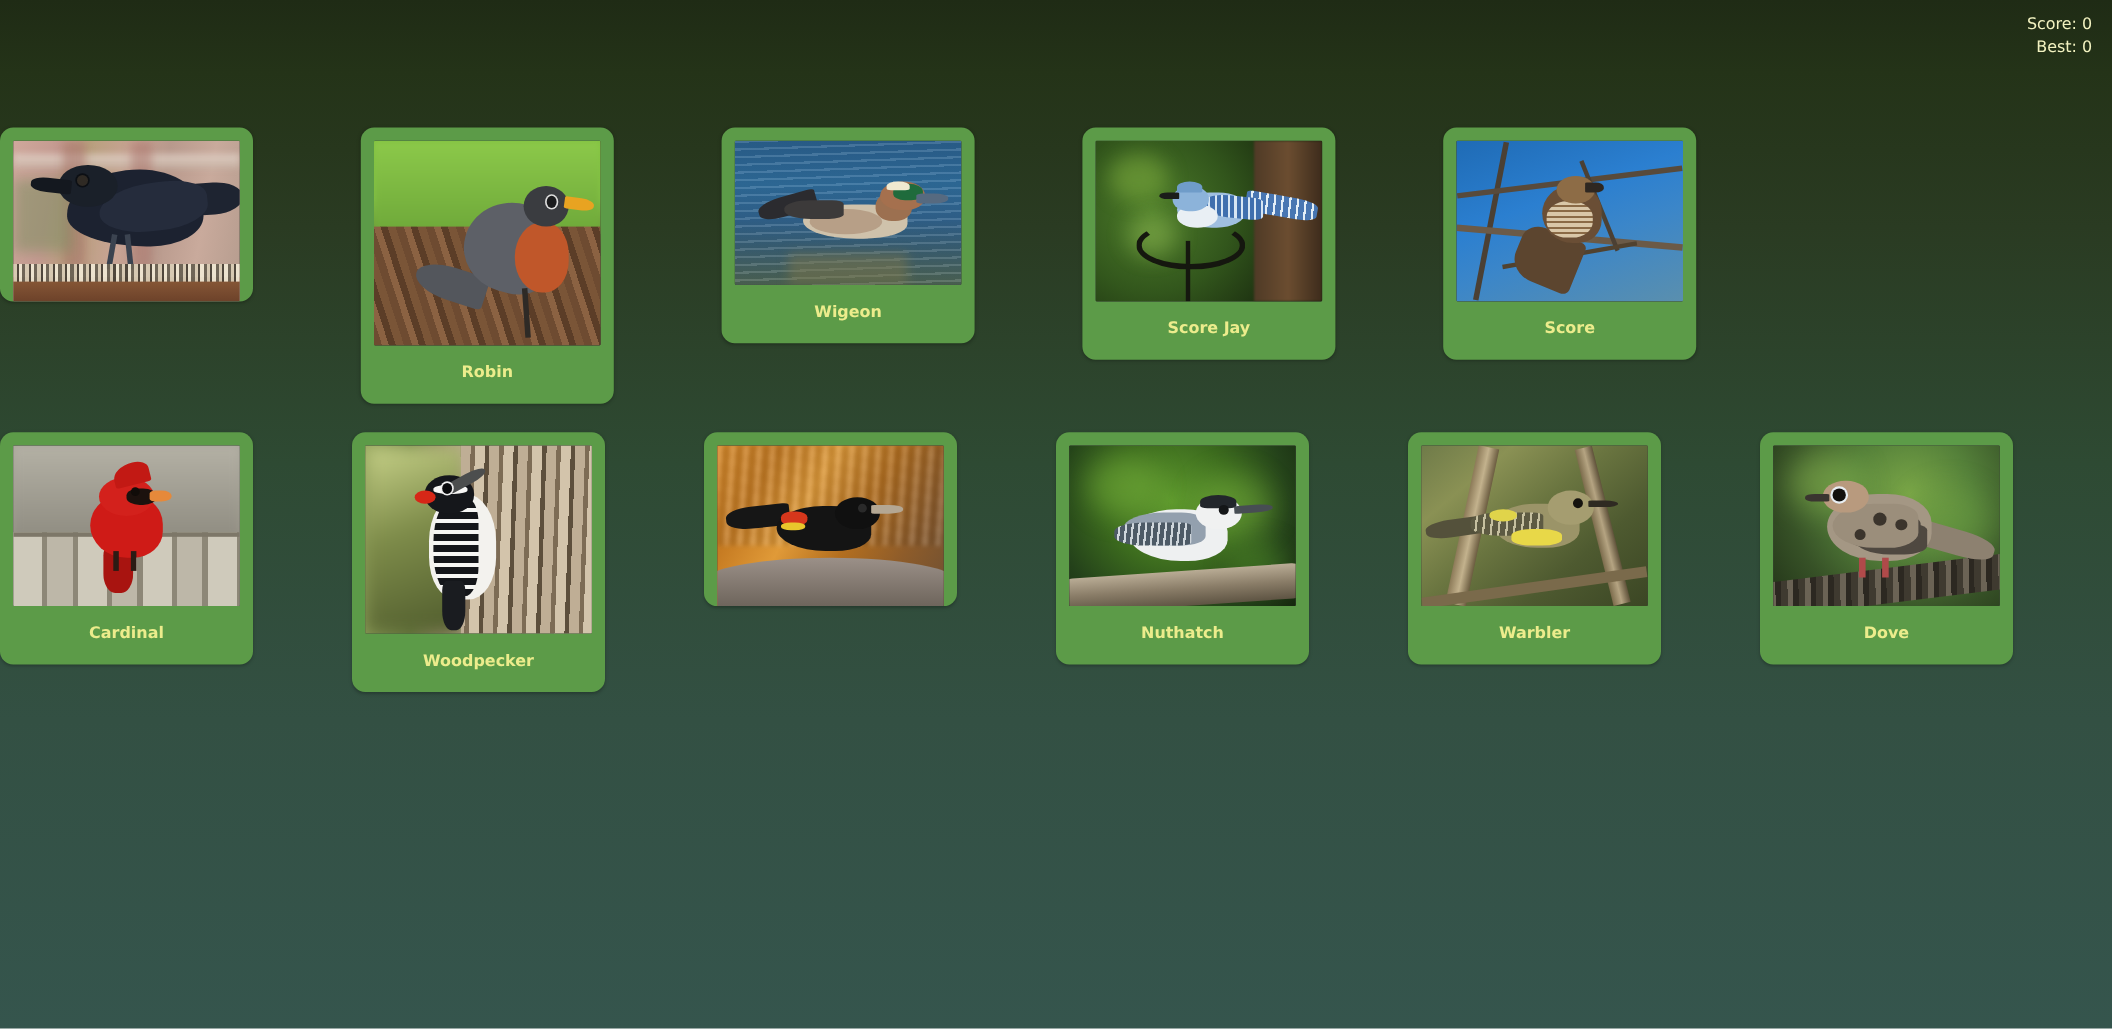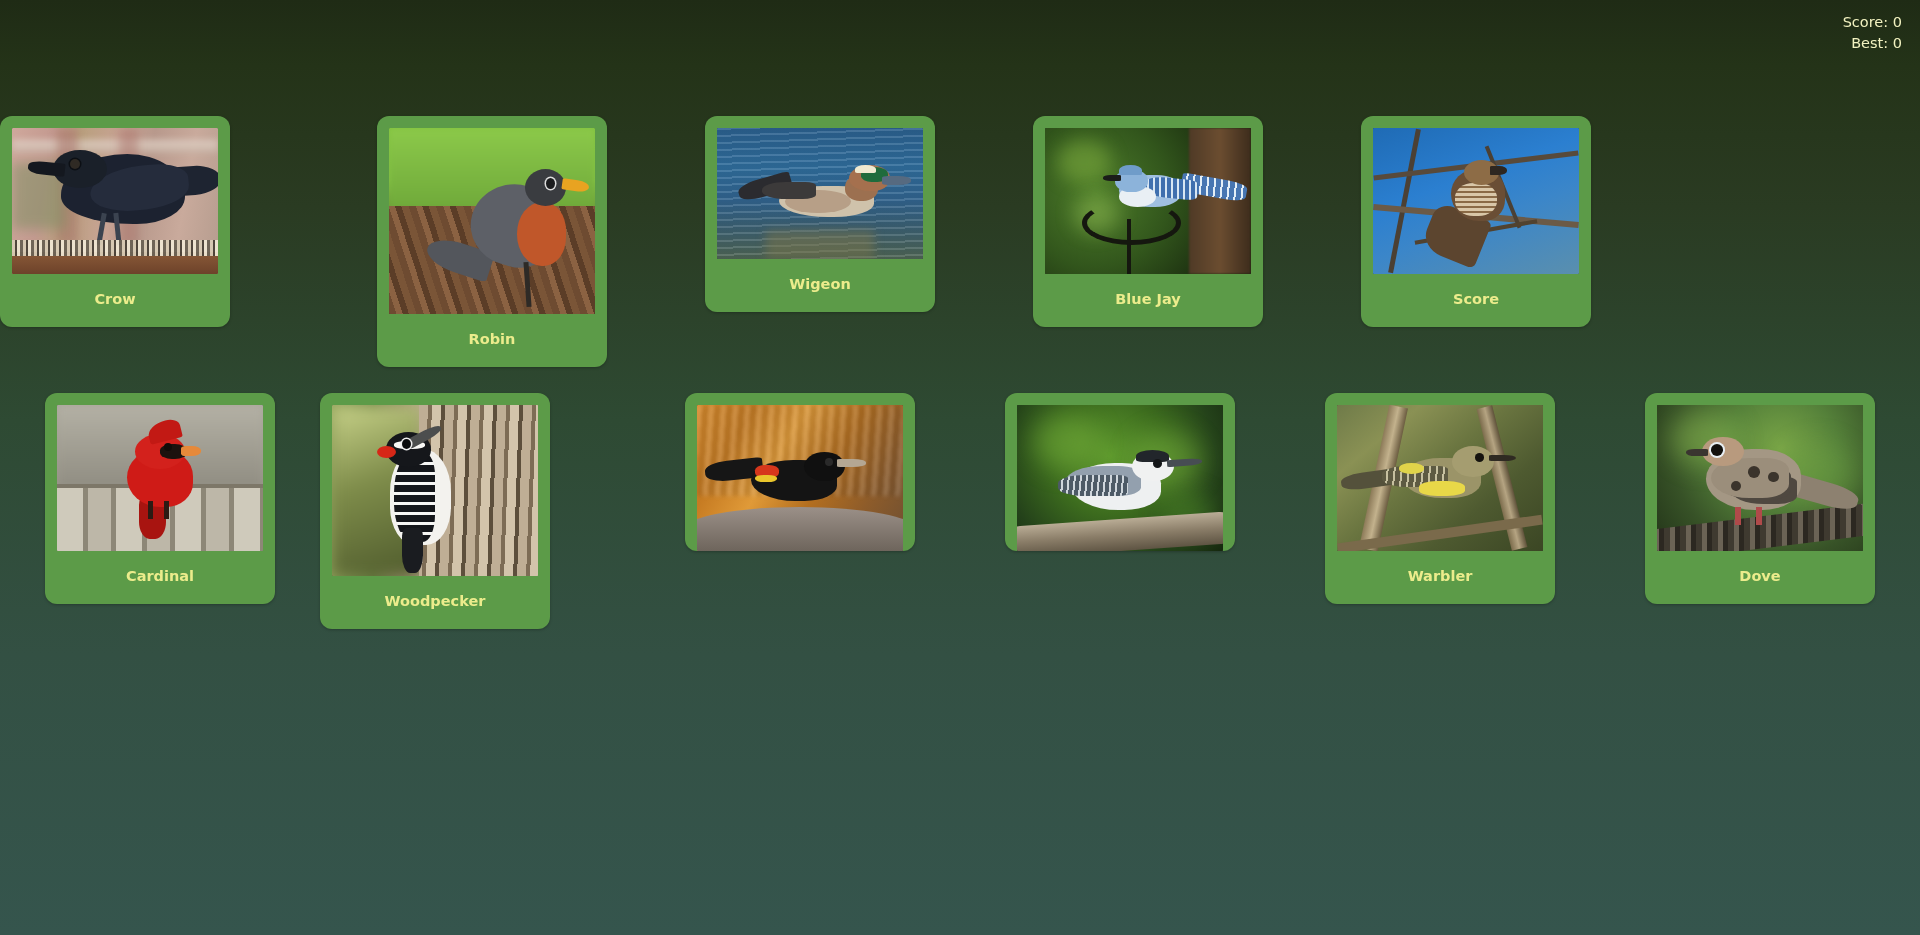--- a/index.html
+++ b/index.html
@@ -64,21 +64,20 @@
     width: 1920px;
     column-gap: 0;
   }
 
   .row-1 { margin-top: 28px; }
   .row-2 { margin-top: 26px; }
 
   .cell {
     width: 328px;
     display: flex;
-    justify-content: center;
     align-items: flex-start;
   }
   .cell.first { justify-content: flex-start; padding-left: 0px; }
 
   .card {
     background: #5c9b48;
     border-radius: 12px;
     padding: 12px 12px 0 12px;
     display: flex;
     flex-direction: column;
@@ -323,21 +322,20 @@
               <i class="wing"></i>
               <i class="head"></i>
               <i class="beak"></i>
               <i class="eye"></i>
               <i class="leg1"></i>
               <i class="leg2"></i>
               <i class="ledge"></i>
               <i class="seed"></i>
             </div>
           </div>
-          <div class="label">Crow</div>
         </div>
       </div>
       <div class="cell">
         <div class="card">
           <div class="thumb" style="width: 206px; height: 186px;">
             <div class="ph ph-robin">
               <i class="grass"></i>
               <i class="mulch"></i>
               <i class="tail"></i>
               <i class="body"></i>
@@ -382,21 +380,21 @@
               <i class="pole"></i>
               <i class="tail"></i>
               <i class="body"></i>
               <i class="wing"></i>
               <i class="bbreast"></i>
               <i class="head"></i>
               <i class="crest"></i>
               <i class="beak"></i>
             </div>
           </div>
-          <div class="label">Blue Jay</div>
+          <div class="label">Score Jay</div>
         </div>
       </div>
       <div class="cell">
         <div class="card">
           <div class="thumb" style="width: 206px; height: 146px;">
             <div class="ph ph-hawk">
               <i class="br1"></i>
               <i class="br2"></i>
               <i class="br3"></i>
               <i class="br4"></i>
@@ -481,20 +479,21 @@
               <i class="log"></i>
               <i class="body"></i>
               <i class="backg"></i>
               <i class="wingn"></i>
               <i class="head"></i>
               <i class="cap"></i>
               <i class="eye"></i>
               <i class="beak"></i>
             </div>
           </div>
+          <div class="label">Nuthatch</div>
         </div>
       </div>
       <div class="cell">
         <div class="card">
           <div class="thumb" style="width: 206px; height: 146px;">
             <div class="ph ph-warb">
               <i class="wb1"></i>
               <i class="wb2"></i>
               <i class="wb3"></i>
               <i class="tailw2"></i>

